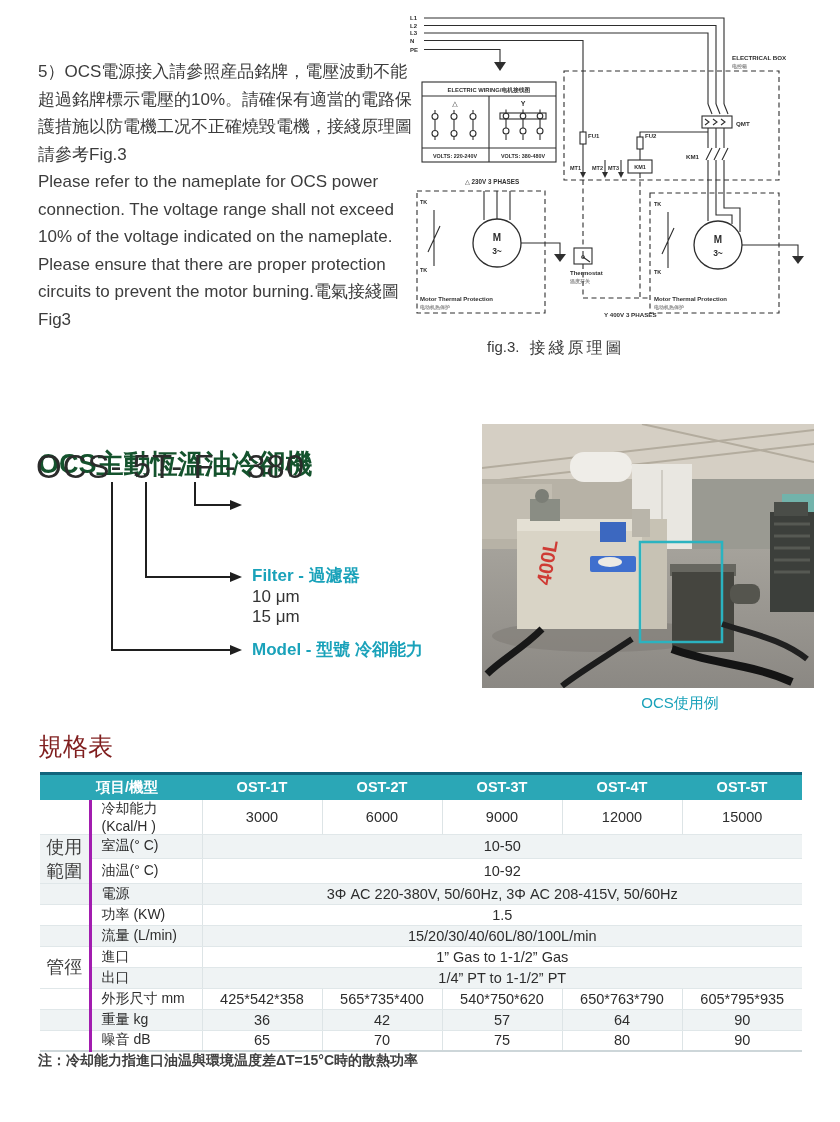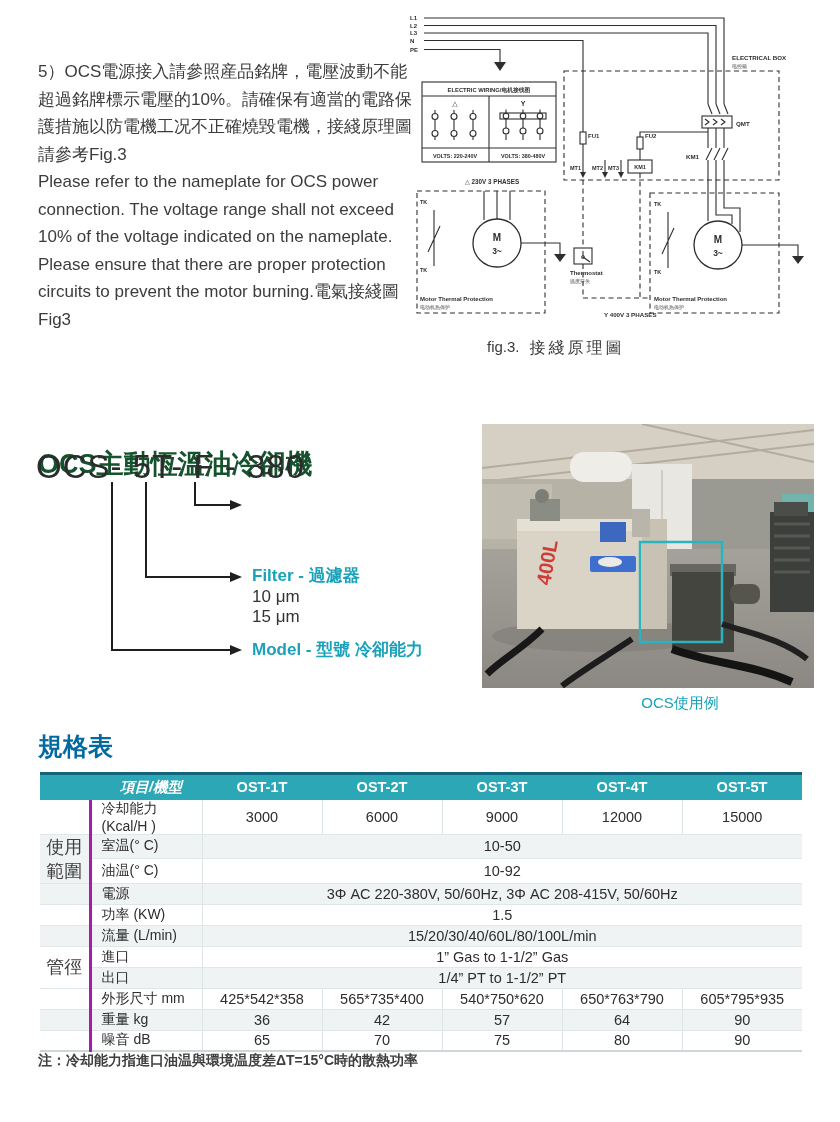--- a/index.html
+++ b/index.html
@@ -28,25 +28,25 @@
   .anno-block { position:absolute; left:250px; font-size:17px; color:#333; line-height:20.5px; }
   .anno-label { color:#1aa2ba; font-weight:700; }
   .anno-voltage { top:492px; } .anno-filter { top:566px; } .anno-model { top:640px;text-align:center; }
 
   
   .photo { position:absolute; left:480px; top:424px; width:332px; height:264px; }
   .photo svg { width:100%; height:100%; }
   .photo-caption { position:absolute; left:480px; top:694px; width:332px; text-align:center; padding-left:64px; color:#1aa2ba; font-size:15px; }
 
   
-  .spec-title { position:absolute; left:36px; top:730px; font-size:25px; font-weight:700; color:#0369a1; }
+  .spec-title { position:absolute; left:36px; top:730px; font-size:25px; font-weight:400; color:#7f1d1d; }
   table.spec { position:absolute; left:38px; top:772px; width:762px; border-collapse:collapse; table-layout:fixed; font-size:14px; color:#2d2d2d; }
   .spec col.g { width:50px; } .spec col.l { width:112px; } .spec col.d { width:120px; }
   .spec th { background:#2ba7b6; color:#fff; font-weight:700; font-size:14.5px; height:26px; border-top:3px solid #11647c; text-align:center; }
-  .spec th.item { text-align:left; padding-left:80px;font-style:italic; }
+  .spec th.item { text-align:left; padding-left:56px; }
   .spec td { height:21px; text-align:center; border-bottom:1px solid #e0e7e9; padding:0; }
   .spec td.group { font-size:18px; color:#3f3f3f; }
   .spec td.label { text-align:left; padding-left:10px; border-left:3px solid #a21caf; }
   .spec td.val { border-left:1px solid #dde4e6; font-size:14.5px; }
   .spec td.span-val { border-left:1px solid #dde4e6; font-size:14.5px; }
   .spec tr.alt td { background:#eff3f4; }
   .spec tr.last td { border-bottom:2px solid #cdd6d9; }
   .note { position:absolute; left:36px; top:1052px; font-size:14px; font-weight:700; color:#3f3f3f; }
 </style>
 </head>

